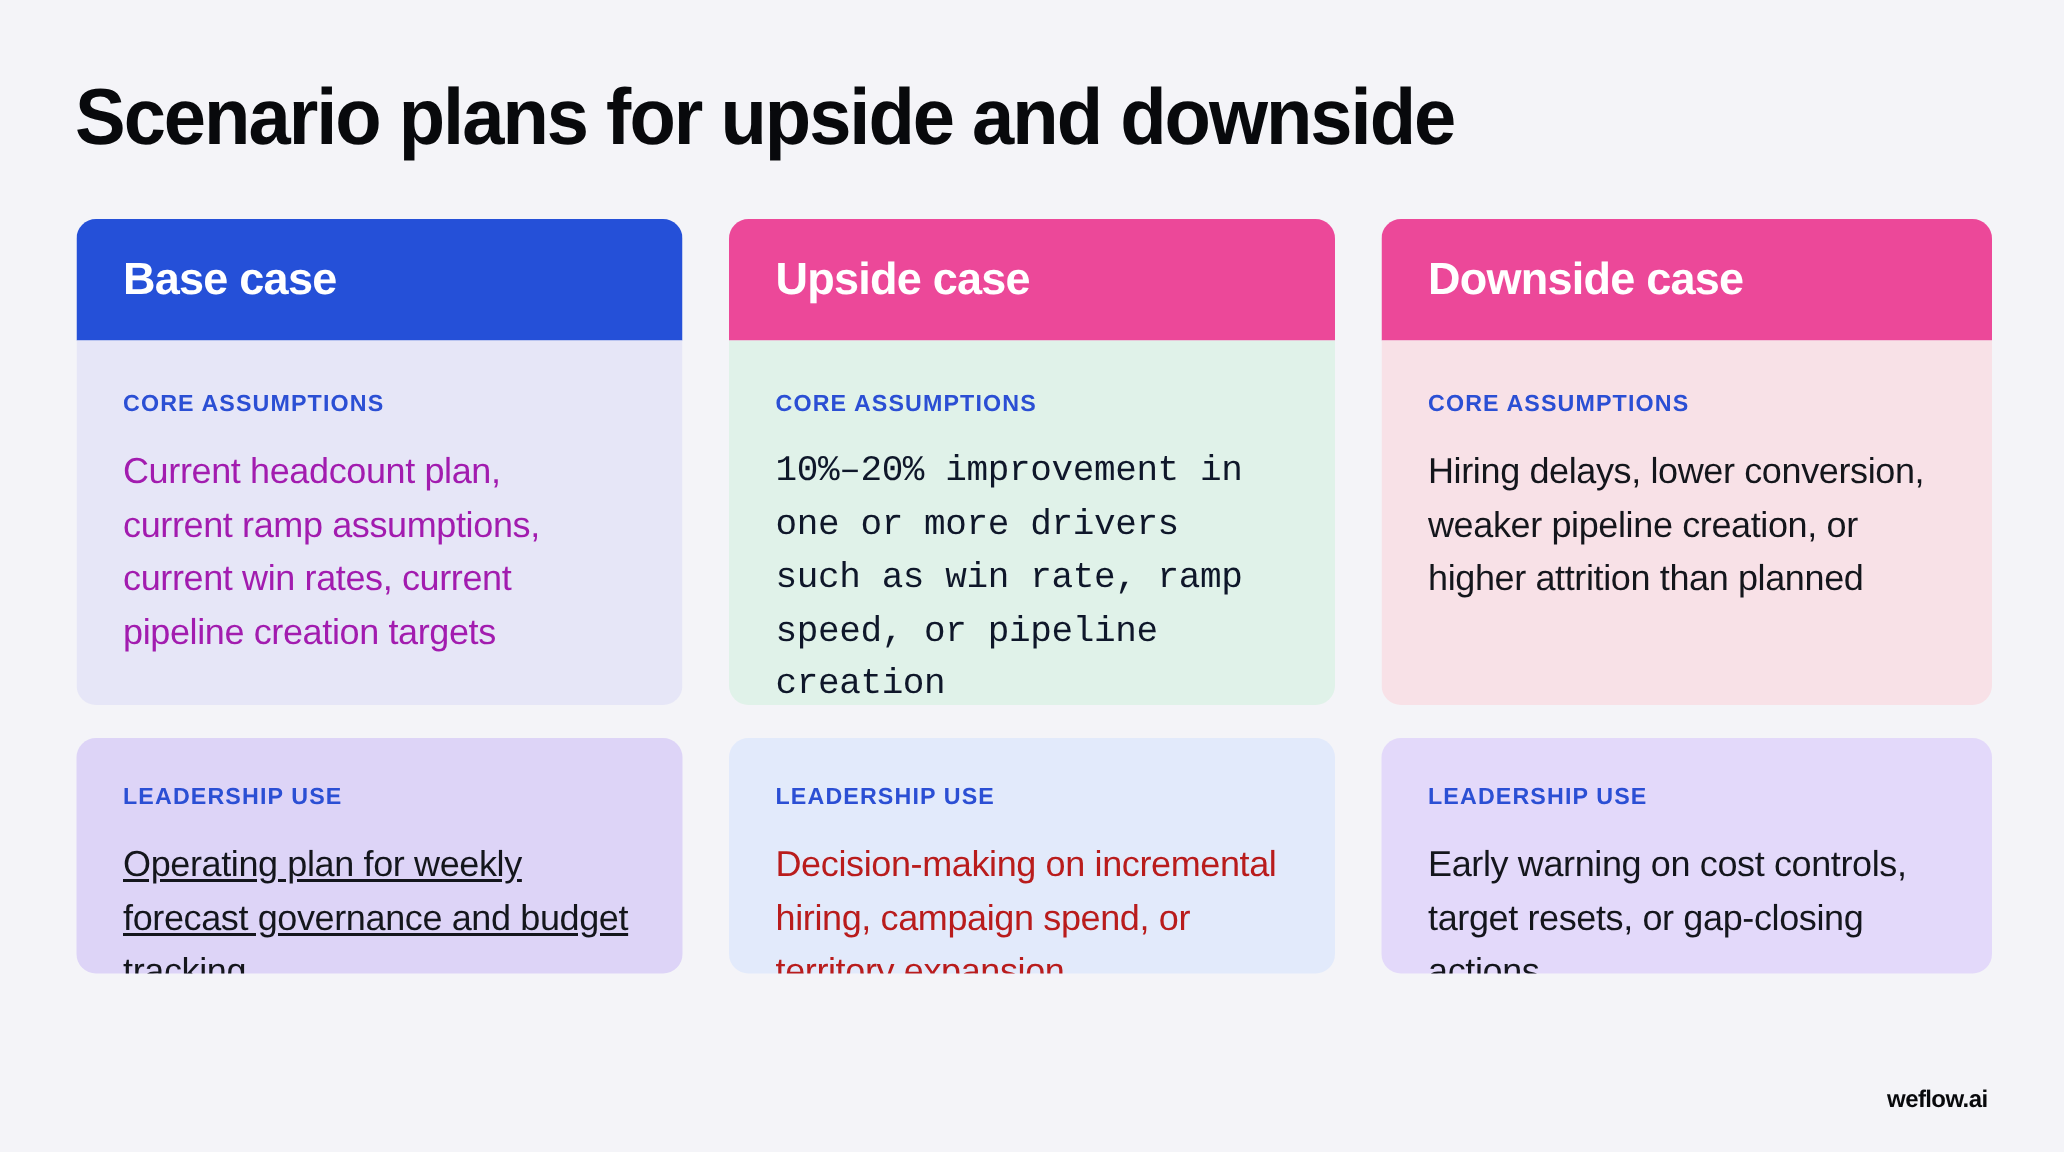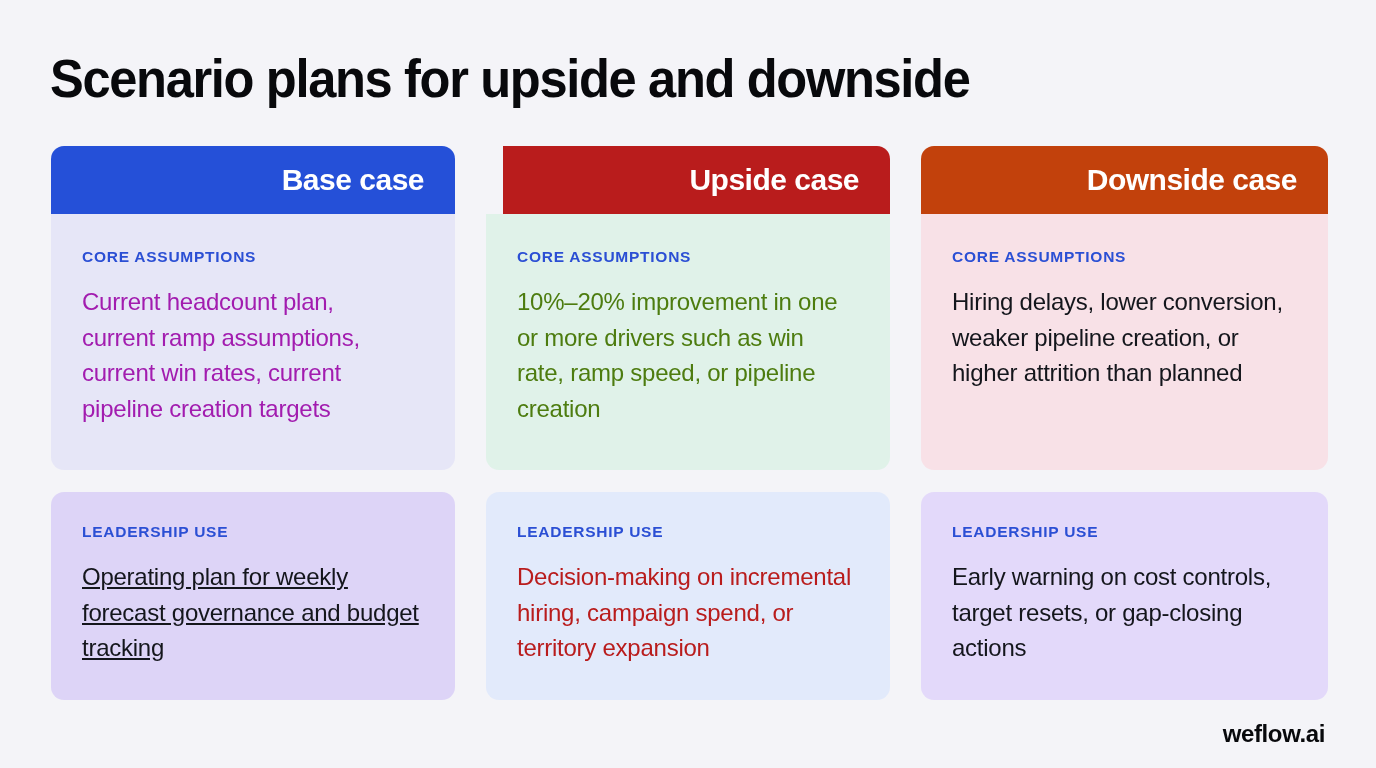--- a/index.html
+++ b/index.html
@@ -55,45 +55,44 @@
   .scenario-card {
     border-radius: 13px;
     overflow: hidden;
     height: 324px;
     display: flex;
     flex-direction: column;
   }
 
   .card-header {
     background: #2550d8;
-    height: 68px;
+    height: 81px;
     display: flex;
     align-items: center;
     padding: 0 31px;
     flex: none;
-    justify-content: flex-end;
   }
 
   .card-header-title {
     color: #ffffff;
     font-size: 30px;
     font-weight: bold;
     letter-spacing: -0.5px;
     line-height: 34px;
   }
 
   .card-body {
     flex: 1;
     padding: 34px 44px 0 31px;
   }
 
   
   .use-card {
     border-radius: 13px;
-    height: 208px;
+    height: 157px;
     padding: 31px 30px 0 31px;
     overflow: hidden;
   }
 
   
   .section-label {
     color: #2b4fd4;
     font-size: 15.5px;
     font-weight: bold;
     letter-spacing: 0.75px;
@@ -106,21 +105,21 @@
     font-size: 24px;
     line-height: 35.5px;
     letter-spacing: -0.25px;
   }
 
   
   .footer-logo {
     position: absolute;
     right: 51px;
     top: 722px;
-    font-size: 24px;
+    font-size: 16px;
     font-weight: bold;
     letter-spacing: -0.4px;
     color: #08090c;
     line-height: 24px;
   }
 </style>
 </head>
 <body style="background: rgb(244, 244, 248);">
 
 <div class="slide">
@@ -133,31 +132,31 @@
       <div class="card-header" style="background: rgb(37, 80, 216);">
         <span class="card-header-title">Base case</span>
       </div>
       <div class="card-body" style="background: rgb(230, 230, 247);">
         <div class="section-label" style="color: rgb(43, 79, 212);">CORE ASSUMPTIONS</div>
         <div class="section-text" style="color: #a21caf;">Current headcount plan, current ramp assumptions, current win rates, current pipeline creation targets</div>
       </div>
     </div>
 
     <div class="scenario-card">
-      <div class="card-header" style="background: #b91c1c; margin-left: 17px;">
+      <div class="card-header" style="background: #ec4899;">
         <span class="card-header-title">Upside case</span>
       </div>
       <div class="card-body" style="background: rgb(224, 242, 233);">
         <div class="section-label" style="color: rgb(43, 79, 212);">CORE ASSUMPTIONS</div>
-        <div class="section-text" style="color: #4d7c0f;">10%–20% improvement in one or more drivers such as win rate, ramp speed, or pipeline creation</div>
+        <div class="section-text" style="color: #0f172a; font-family: Liberation Mono, monospace;">10%–20% improvement in one or more drivers such as win rate, ramp speed, or pipeline creation</div>
       </div>
     </div>
 
     <div class="scenario-card">
-      <div class="card-header" style="background: #c2410c;">
+      <div class="card-header" style="background: #ec4899;">
         <span class="card-header-title">Downside case</span>
       </div>
       <div class="card-body" style="background: rgb(248, 225, 231);">
         <div class="section-label" style="color: rgb(43, 79, 212);">CORE ASSUMPTIONS</div>
         <div class="section-text" style="color: rgb(20, 22, 28);">Hiring delays, lower conversion, weaker pipeline creation, or higher attrition than planned</div>
       </div>
     </div>
 
     <div class="use-card" style="background: rgb(221, 212, 247);">
       <div class="section-label" style="color: rgb(43, 79, 212);">LEADERSHIP USE</div>

